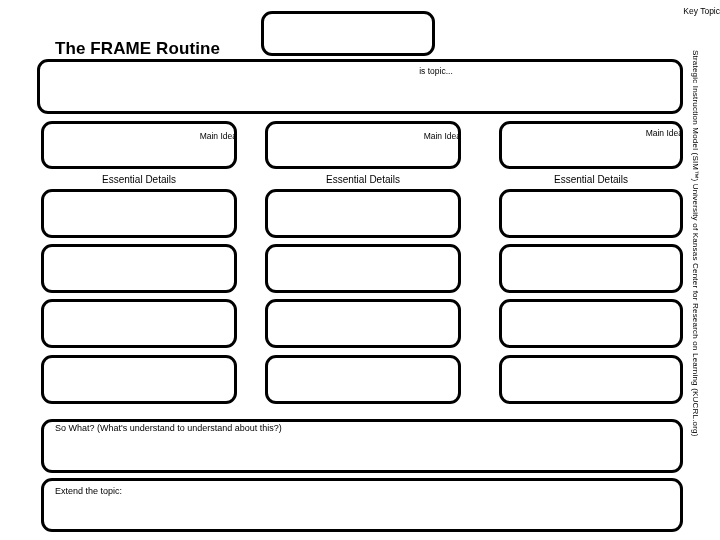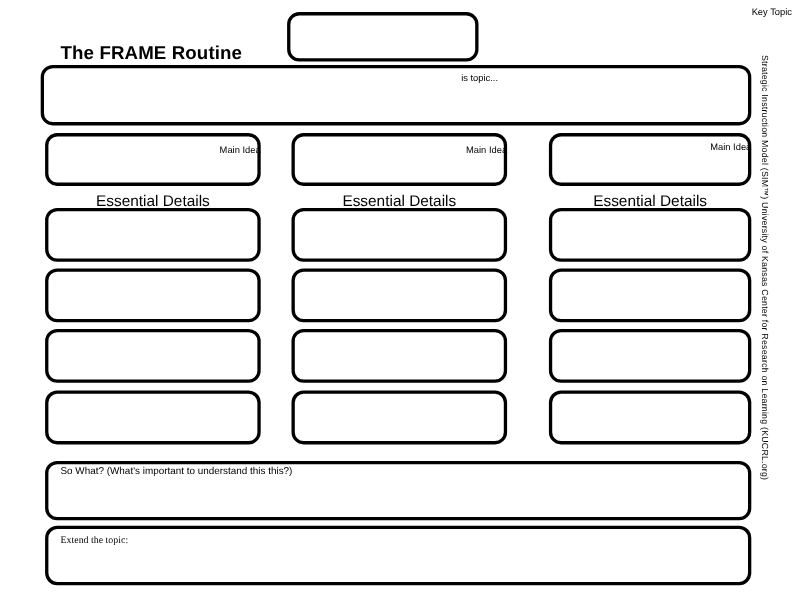--- a/index.html
+++ b/index.html
@@ -87,21 +87,21 @@
     white-space: nowrap;
   }
   .mil-col0 { left: 41px;  width: 196px; top: 131px; }
   .mil-col1 { left: 265px; width: 196px; top: 131px; }
   .mil-col2 { left: 499px; width: 184px; top: 128px; }
 
   
   .ed-label {
     position: absolute;
     text-align: center;
-    font-size: 14px;
+    font-size: 10px;
     white-space: nowrap;
   }
   .edl-col0 { left: 41px;  width: 196px; top: 174px; }
   .edl-col1 { left: 265px; width: 196px; top: 174px; }
   .edl-col2 { left: 499px; width: 184px; top: 174px; }
 
   
   .detail-box { height: 49px; }
   .d-col0 { left: 41px;  width: 196px; }
   .d-col1 { left: 265px; width: 196px; }
@@ -130,21 +130,20 @@
     top: 478px;
     width: 642px;
     height: 54px;
   }
   #extend-label {
     position: absolute;
     left: 55px;
     top: 486px;
     font-size: 9px;
     white-space: nowrap;
-    font-family: Liberation Serif, serif;
   }
 
   
   #attribution {
     position: absolute;
     left: 700px;
     top: 50px;
     width: 440px;
     font-size: 8px;
     white-space: nowrap;
@@ -187,20 +186,20 @@
   <div class="rbox detail-box d-col1 d-row1"></div>
   <div class="rbox detail-box d-col1 d-row2"></div>
   <div class="rbox detail-box d-col1 d-row3"></div>
 
   <div class="rbox detail-box d-col2 d-row0"></div>
   <div class="rbox detail-box d-col2 d-row1"></div>
   <div class="rbox detail-box d-col2 d-row2"></div>
   <div class="rbox detail-box d-col2 d-row3"></div>
 
   <div class="rbox" id="so-what-box"></div>
-  <div id="so-what-label">So What?  (What's important to understand this this?)</div>
+  <div id="so-what-label">So What?  (What's understand to understand about this?)</div>
 
   <div class="rbox" id="extend-box"></div>
   <div id="extend-label">Extend the topic:</div>
 
   <div id="attribution">Strategic Instruction Model (SIM™) University of Kansas Center for Research on Learning (KUCRL.org)</div>
 
 </div>
 
 </body></html>

